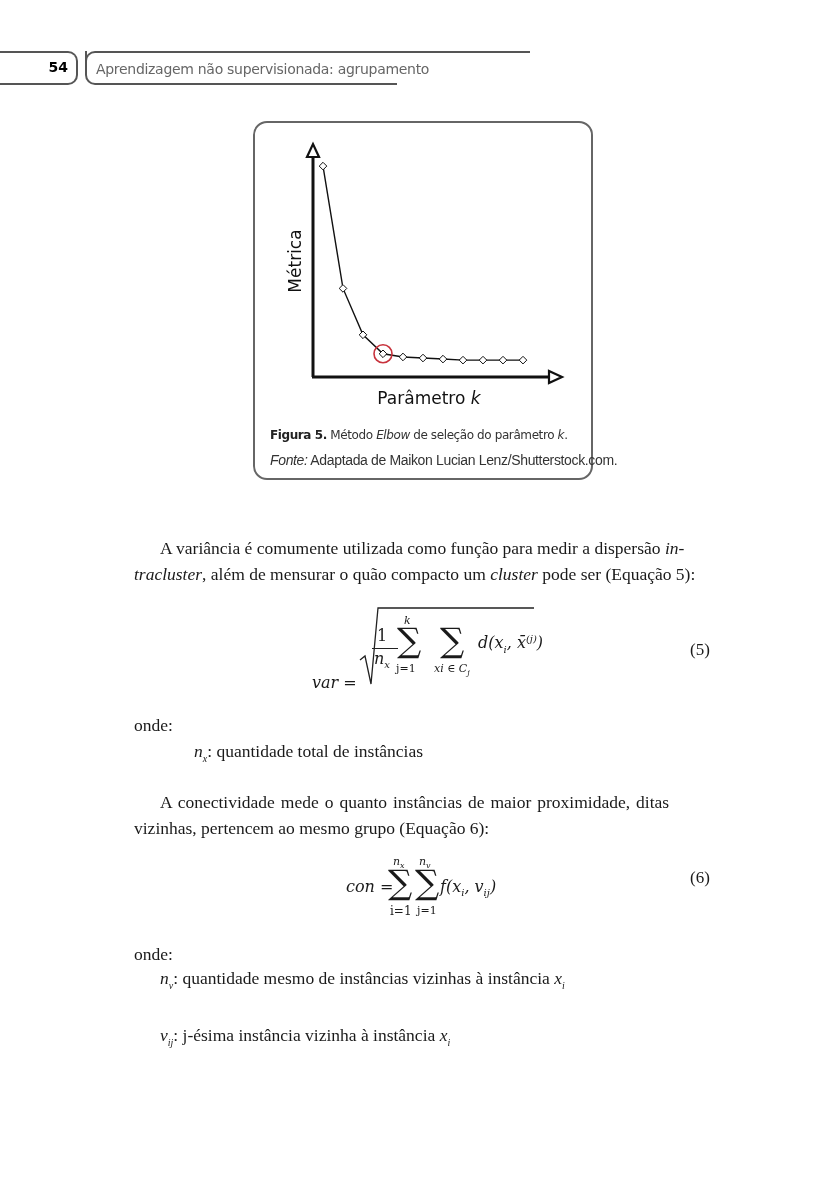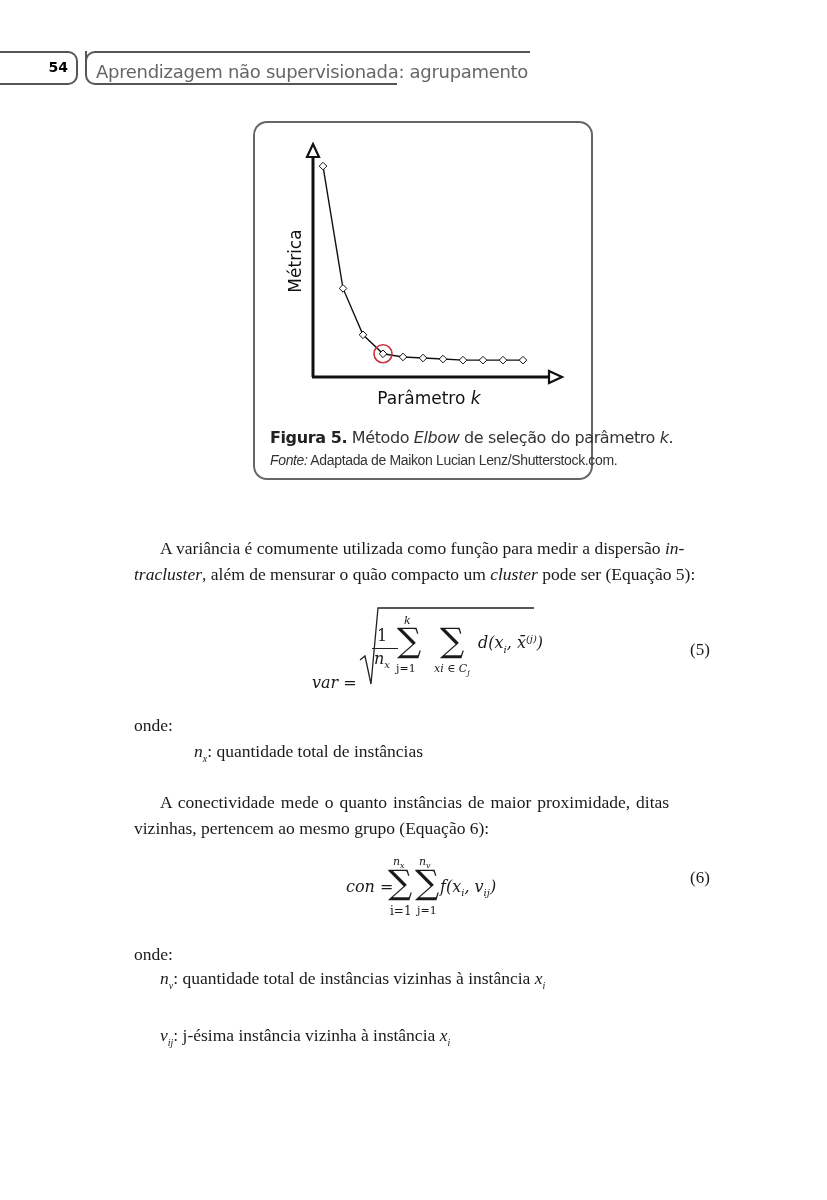--- a/index.html
+++ b/index.html
@@ -3,26 +3,26 @@
 <meta charset="utf-8">
 <style>
   html, body { margin:0; padding:0; background:#ffffff; }
   body { width:827px; height:1200px; position:relative; overflow:hidden; font-family:"Liberation Serif", serif; color:#1a1a1a; }
 
   
   .hdr-pagebox { position:absolute; left:-10px; top:51px; width:88px; height:34px; border:2px solid #555; border-left:none; border-radius:0 10px 10px 0; box-sizing:border-box; }
   .hdr-pagenum { position:absolute; right:8px; top:6px; font-family:"DejaVu Sans", sans-serif; font-weight:bold; font-size:14px; color:#000000; }
   .hdr-titlebox { position:absolute; left:85px; top:51px; width:312px; height:34px; border:2px solid #555; border-right:none; border-top:none; border-radius:0 0 0 10px; box-sizing:border-box; }
   .hdr-titlebox-top { position:absolute; left:85px; top:51px; width:445px; height:12px; border-top:2px solid #555; border-left:2px solid #555; border-radius:10px 0 0 0; box-sizing:border-box; }
-  .hdr-title { position:absolute; left:96px; top:61px; font-family:"DejaVu Sans", sans-serif; font-size:18px; color:#666; letter-spacing:-0.3px; }
+  .hdr-title { position:absolute; left:96px; top:61px; font-family:"DejaVu Sans", sans-serif; font-size:14px; color:#666; letter-spacing:-0.3px; }
 
   
   .figure-box { position:absolute; left:253px; top:121px; width:340px; height:359px; border:2.5px solid #666; border-radius:14px; box-sizing:border-box; }
   .chart-svg { position:absolute; left:253px; top:121px; }
-  .fig-caption { position:absolute; left:270px; top:428px; font-family:"DejaVu Sans", sans-serif; font-size:16px; color:#333; letter-spacing:-0.4px; white-space:nowrap; }
+  .fig-caption { position:absolute; left:270px; top:428px; font-family:"DejaVu Sans", sans-serif; font-size:12px; color:#333; letter-spacing:-0.4px; white-space:nowrap; }
   .fig-caption b { font-weight:bold; color:#222; }
   .fig-source { position:absolute; left:270px; top:452px; font-family:Liberation Sans, sans-serif; font-size:14px; color:#333; letter-spacing:-0.35px; white-space:nowrap; }
   .line { position:absolute; font-size:17.5px; white-space:nowrap; }
   .eq { position:absolute; font-family:"DejaVu Serif", serif; font-style:italic; font-size:16px; }
   .eqnum { position:absolute; font-size:17px; }
   sub.s { font-size:10px; font-style:italic; }
 </style>
 </head>
 <body>
 
@@ -106,17 +106,17 @@
   <span class="eq" style="left:390px; top:904px; font-size:12px; font-style:normal;">i=1</span>
   <span class="eq" style="left:419px; top:855px; font-size:11px;"><span>n</span><sub style="font-size:8px;">v</sub></span>
   <span class="eq" style="left:415px; top:862px; font-size:34px; font-style:normal;">∑</span>
   <span class="eq" style="left:417px; top:904px; font-size:11px; font-style:normal;">j=1</span>
   <span class="eq" style="left:440px; top:877px;text-align:center;"><span>f(x</span><sub class="s">i</sub><span>, v</span><sub class="s">ij</sub><span>)</span></span>
   <span class="eqnum" style="left:690px; top:868px;">(6)</span>
 </div>
 
 <div class="line" style="left:134px; top:944px;">onde:</div>
 <div class="line" style="left:160px; top:968px;">
-  <i>n</i><sub class="s">v</sub><span>: quantidade total de instâncias vizinhas à instância </span><i>x</i><sub class="s">i</sub>
+  <i>n</i><sub class="s">v</sub><span>: quantidade mesmo de instâncias vizinhas à instância </span><i>x</i><sub class="s">i</sub>
 </div>
 <div class="line" style="left:160px; top:992px;margin-top:33px;">
   <i>v</i><sub class="s">ij</sub><span>: j-ésima instância vizinha à instância </span><i>x</i><sub class="s">i</sub>
 </div>
 
 </body></html>

